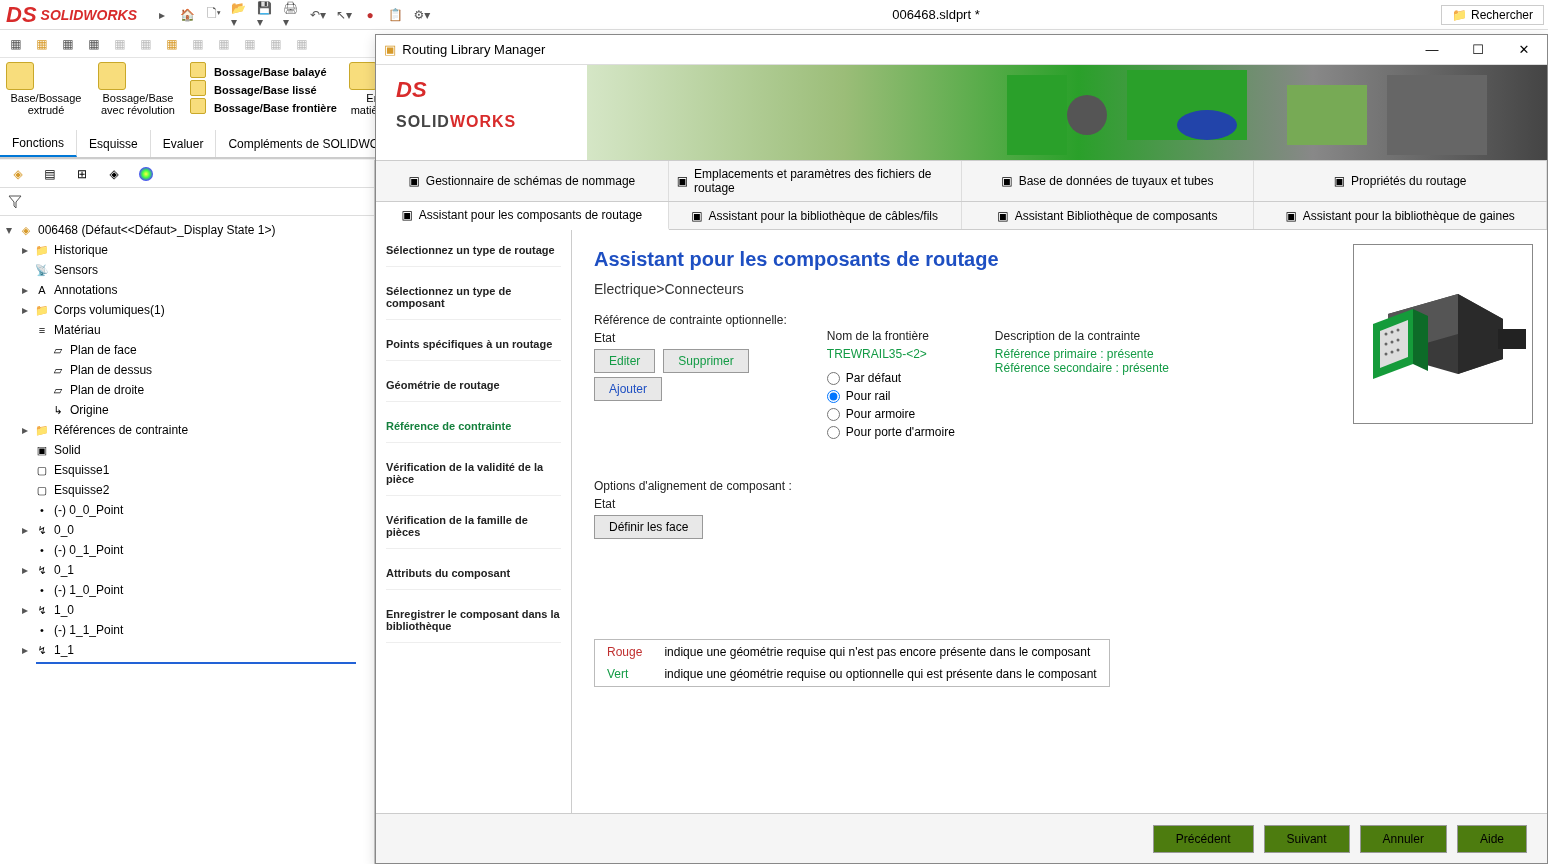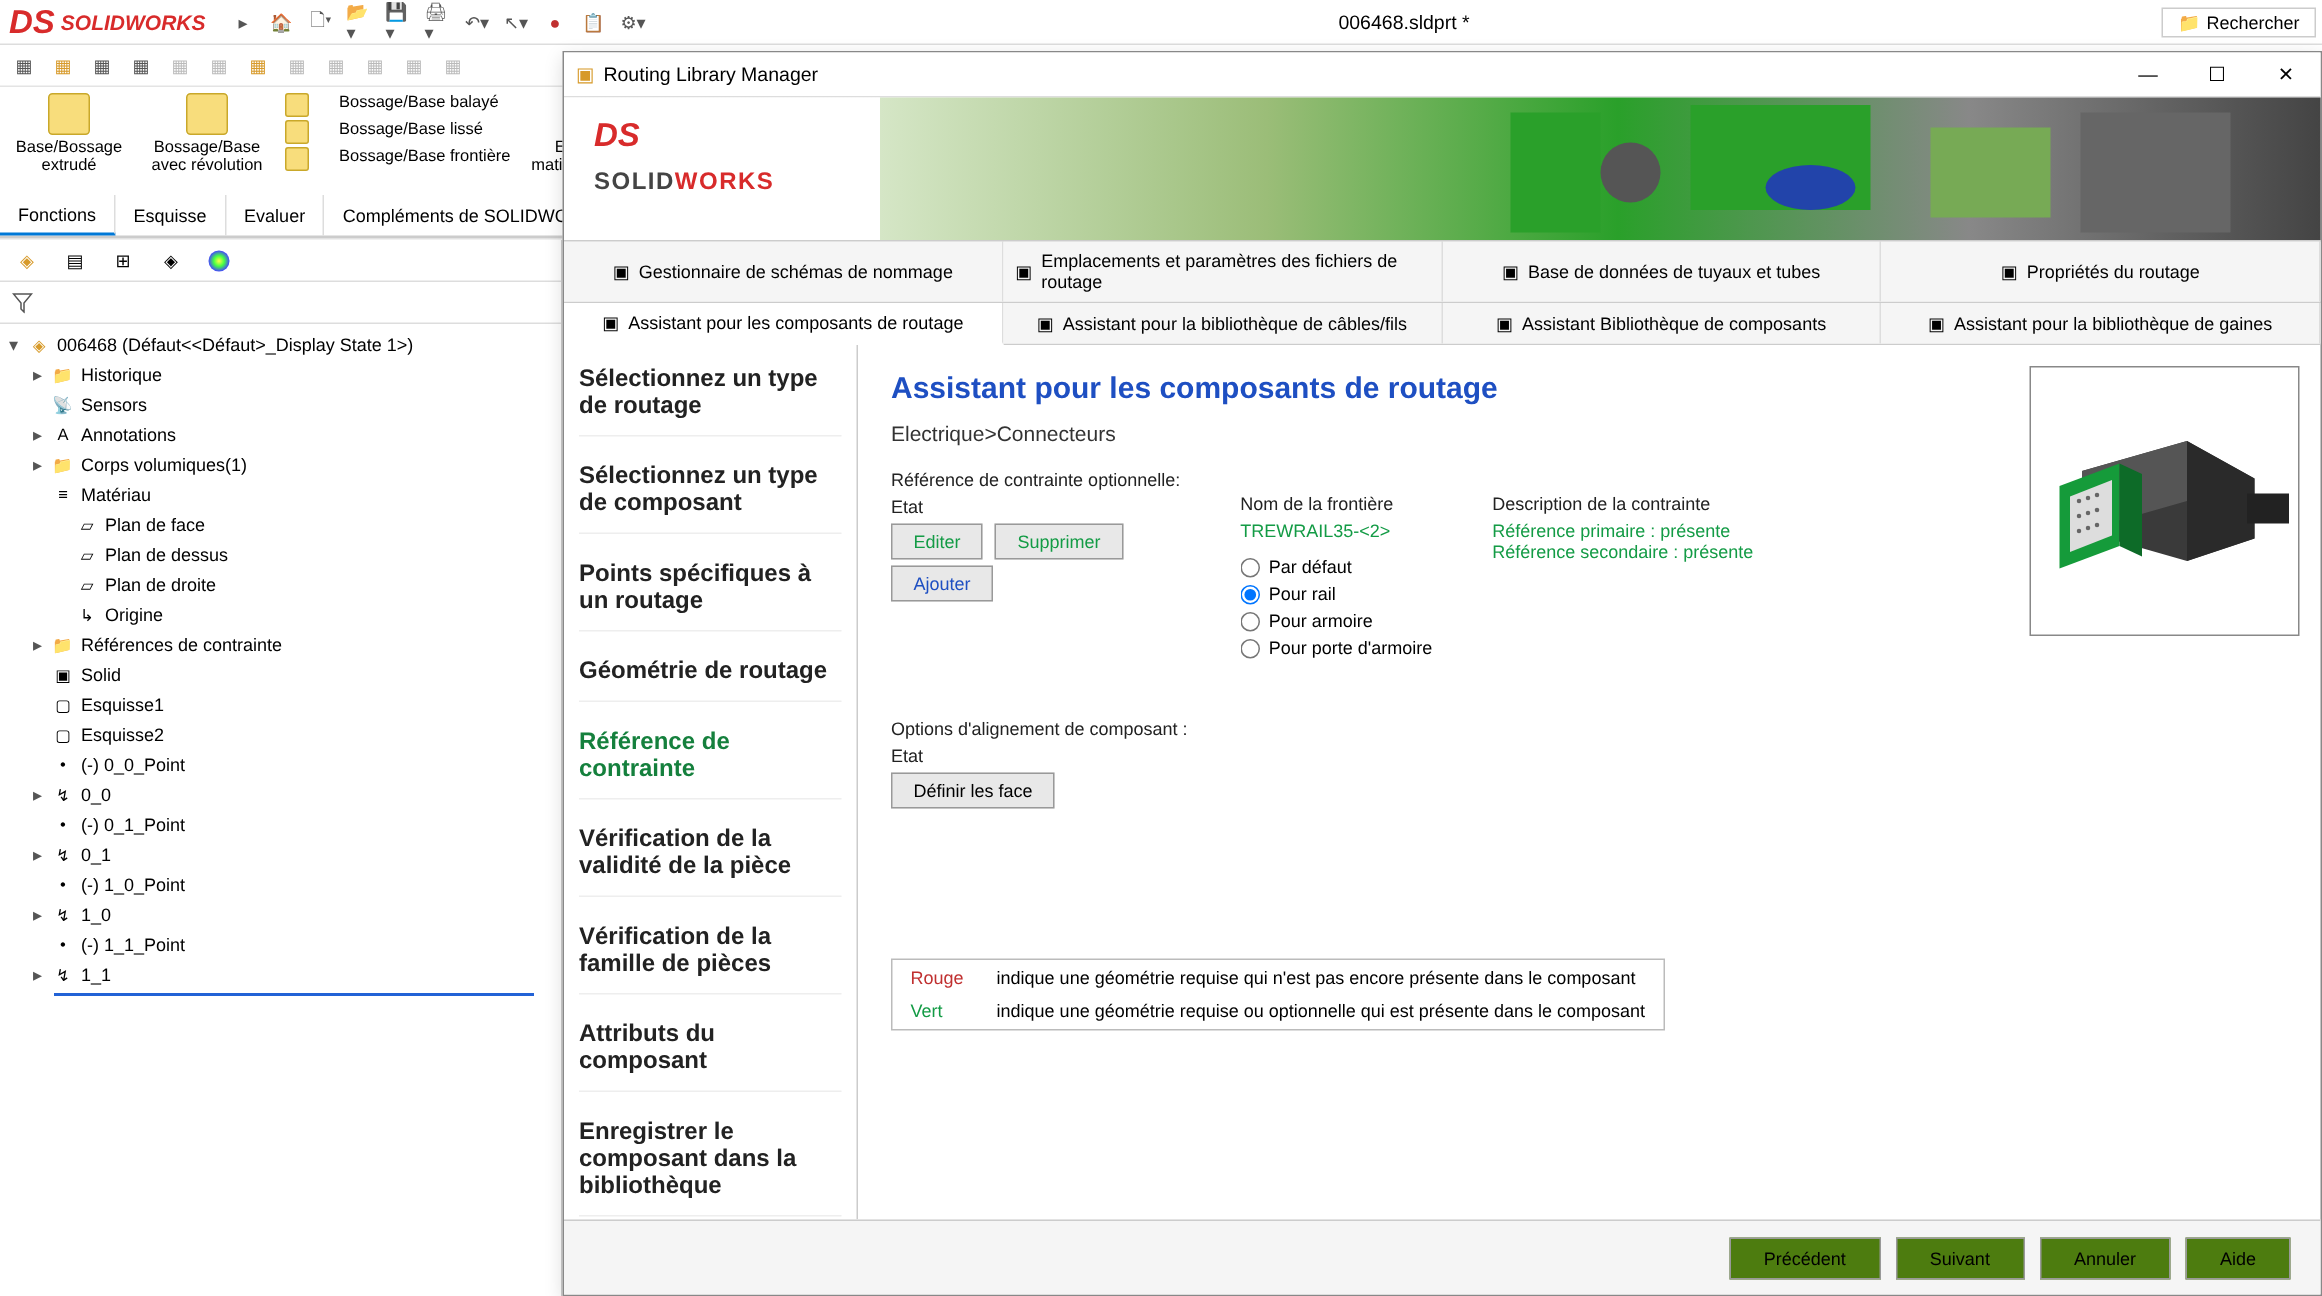--- a/index.html
+++ b/index.html
@@ -12,24 +12,24 @@
 .title-toolbar .ico { width: 18px; height: 18px; display: flex; align-items: center; justify-content: center; color: #555; cursor: pointer; }
 .title-center { flex: 1; text-align: center; font-size: 13px; }
 .title-right { display: flex; align-items: center; gap: 4px; padding-right: 4px; }
 .search-btn { border: 1px solid #ccc; padding: 2px 10px; font-size: 12px; display: flex; align-items: center; gap: 4px; background: #fff; cursor: pointer; }
 
 
 .ribbon-area { background: #fff; border-bottom: 1px solid #ccc; }
 .ribbon-row1 { height: 28px; display: flex; align-items: center; padding-left: 6px; gap: 6px; border-bottom: 1px solid #e4e4e4; }
 .ribbon-row1 .ico { width: 20px; height: 20px; display: flex; align-items: center; justify-content: center; color: #555; }
 .ribbon-row2 { height: 72px; display: flex; align-items: flex-start; padding: 4px 6px; gap: 12px; }
-.ribbon-big { display: flex; flex-direction: column; align-items: center; justify-content: flex-start; width: 80px; text-align: center; font-size: 11px; gap: 2px; }
+.ribbon-big { display: flex; flex-direction: column; justify-content: flex-start; width: 80px; text-align: center; font-size: 11px; gap: 2px; }
 .ribbon-big .big-icon { width: 28px; height: 28px; background: #f8dd7c; border: 1px solid #c9a82a; border-radius: 3px; }
 .ribbon-col { display: flex; flex-direction: column; gap: 2px; justify-content: center; }
-.ribbon-col .row { display: flex; align-items: flex-start; gap: 20px; font-size: 11px; }
+.ribbon-col .row { display: flex; align-items: flex-end; gap: 8px; font-size: 11px; font-weight: bold; }
 .ribbon-col .small-icon { width: 16px; height: 16px; background: #f8dd7c; border: 1px solid #c9a82a; border-radius: 2px; }
 .ribbon-tabs { height: 28px; display: flex; align-items: stretch; border-bottom: 1px solid #ccc; }
 .ribbon-tab { padding: 0 12px; display: flex; align-items: center; font-size: 12px; border-right: 1px solid #ddd; cursor: pointer; }
 .ribbon-tab.active { border-bottom: 2px solid #0078d7; }
 
 
 .left-panel { position: absolute; top: 160px; left: 0; width: 375px; bottom: 0; background: #fff; border-right: 1px solid #ccc; overflow-y: auto; }
 .left-icons { height: 28px; display: flex; align-items: center; gap: 12px; padding: 0 8px; border-bottom: 1px solid #ddd; }
 .left-icons .ico { width: 20px; height: 20px; display: flex; align-items: center; justify-content: center; }
 .left-filter { height: 28px; display: flex; align-items: center; padding: 0 8px; border-bottom: 1px solid #ddd; }
@@ -48,21 +48,21 @@
 .dialog-titlebar .winbtns { display: flex; }
 .dialog-titlebar .winbtn { width: 46px; height: 30px; display: flex; align-items: center; justify-content: center; cursor: pointer; font-size: 13px; }
 .dialog-banner { height: 96px; background: linear-gradient(90deg, #fff 0%, #fff 18%, #d5e6c6 18%, #9bbd78 40%, #2aa02a 60%, #888 80%, #444 100%); position: relative; overflow: hidden; border-bottom: 1px solid #ccc; }
 .dialog-banner .logo { position: absolute; top: 12px; left: 20px; color: #d82b2b; font-weight: bold; font-style: italic; font-size: 22px; }
 .dialog-banner .logotxt { position: absolute; top: 48px; left: 20px; color: #444; font-weight: bold; font-size: 16px; letter-spacing: 1px; }
 .dialog-tabs-row { display: flex; border-bottom: 1px solid #ccc; }
 .dialog-tab { flex: 1; padding: 6px 8px; font-size: 12px; display: flex; align-items: center; justify-content: center; gap: 6px; border-right: 1px solid #ddd; cursor: pointer; background: #f5f5f5; }
 .dialog-tab.active { background: #fff; font-weight: normal; border-bottom: 2px solid #fff; margin-bottom: -1px; }
 .dialog-body { flex: 1; display: flex; overflow: hidden; }
 .wizard-steps { width: 196px; border-right: 1px solid #ccc; padding: 14px 10px; overflow-y: auto; }
-.wizard-step { font-size: 16px; font-weight: bold; margin-bottom: 18px; color: #222; cursor: pointer; border-bottom: 1px solid #eee; padding-bottom: 10px; }
+.wizard-step { font-size: 11px; font-weight: bold; margin-bottom: 18px; color: #222; cursor: pointer; border-bottom: 1px solid #eee; padding-bottom: 10px; }
 .wizard-step.current { color: #15803d; }
 .wizard-content { flex: 1; padding: 18px 22px; position: relative; overflow-y: auto; }
 .wizard-content h2 { color: #1e4fc2; font-size: 20px; font-weight: 600; margin-bottom: 10px; }
 .crumb { font-size: 14px; color: #333; margin-bottom: 16px; }
 .section-label { font-size: 12px; color: #222; margin-bottom: 4px; }
 .row-edit { display: flex; gap: 8px; margin: 4px 0; }
 .btn { background: #e8e8e8; border: 1px solid #999; padding: 4px 14px; font-size: 12px; cursor: pointer; }
 .btn.green { color: #139b45; }
 .btn.blue { color: #1e4fc2; }
 .ref-name { color: #139b45; font-size: 12px; }

